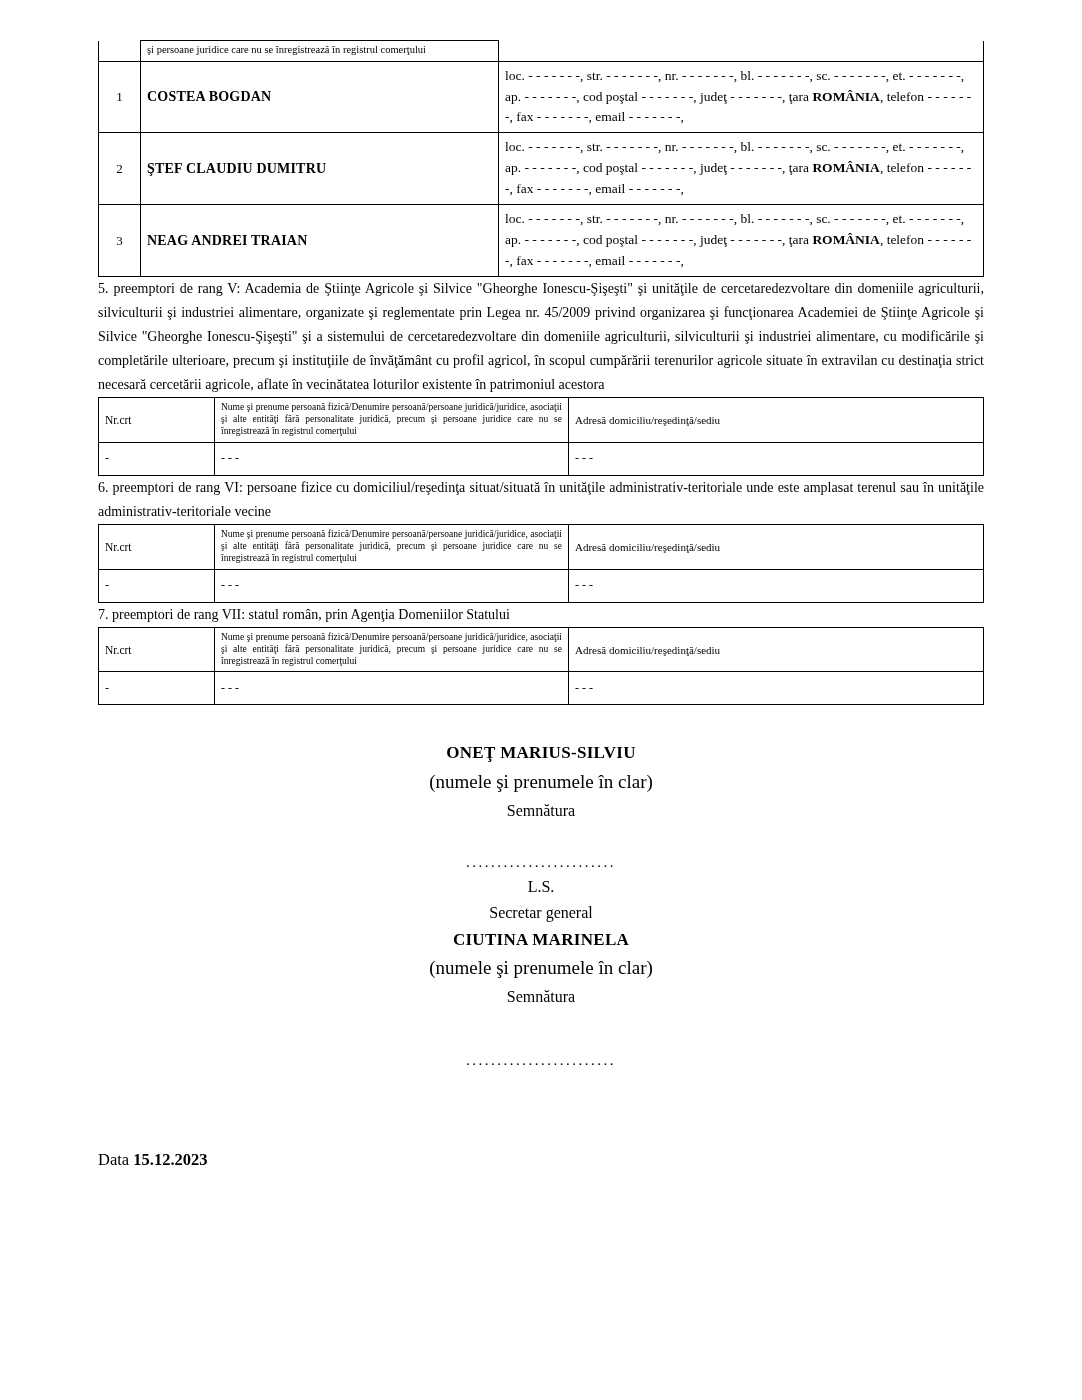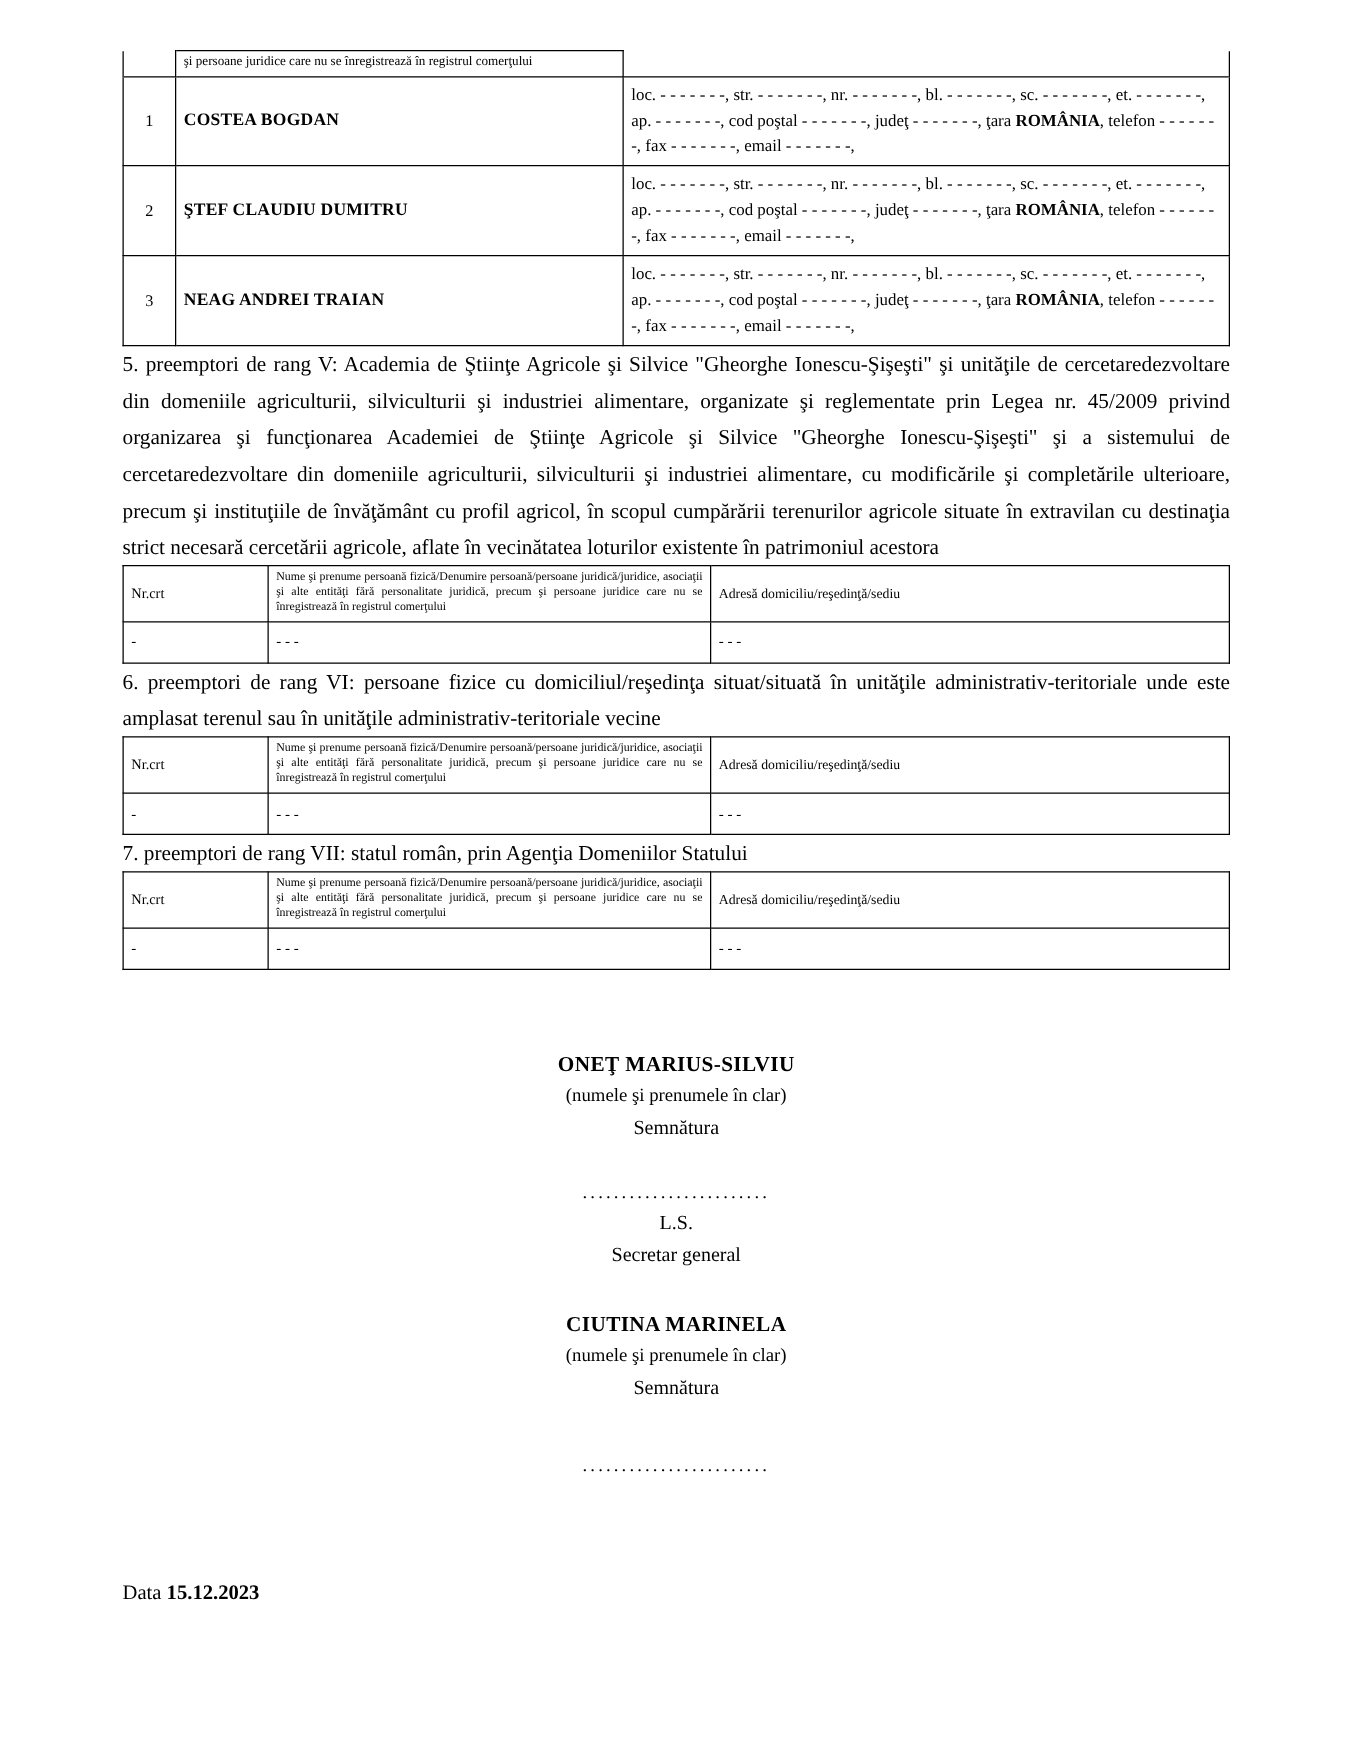--- a/index.html
+++ b/index.html
@@ -65,21 +65,21 @@
   .top-table tr.hdr-row td.c-no-top {
     border-top: none;
     border-bottom: none;
   }
   .addr-strong { font-weight: bold; }
 
   
   p.para {
     width: 886px;
     margin: 0;
-    font-size: 17px;
+    font-size: 14px;
     line-height: 1.72;
     text-align: justify;
     text-justify: inter-word;
   }
   .sec-gap-before { margin-top: 30px; }
   .sec-gap-after { margin-bottom: 8px; }
 
   
   .small-table td {
     padding: 3px 5px;
@@ -99,23 +99,22 @@
   .sig-block {
     width: 886px;
     text-align: center;
     font-size: 16px;
     line-height: 1.62;
   }
   .sig-name {
     font-weight: bold;
     font-size: 17px;
     letter-spacing: .3px;
-    margin-top: 28px;
-  }
-  .sig-small { font-size: 15px; }
+  }
+  .sig-small { font-size: 19px; }
   .dots { letter-spacing: 2.5px; font-size: 15px; }
   .sp-1 { height: 34px; }
   .sp-2 { height: 26px; }
   .sp-3 { height: 38px; }
 
   .data-line {
     margin-top: 78px;
     font-size: 16.5px;
   }
   .data-line b { font-weight: bold; }

